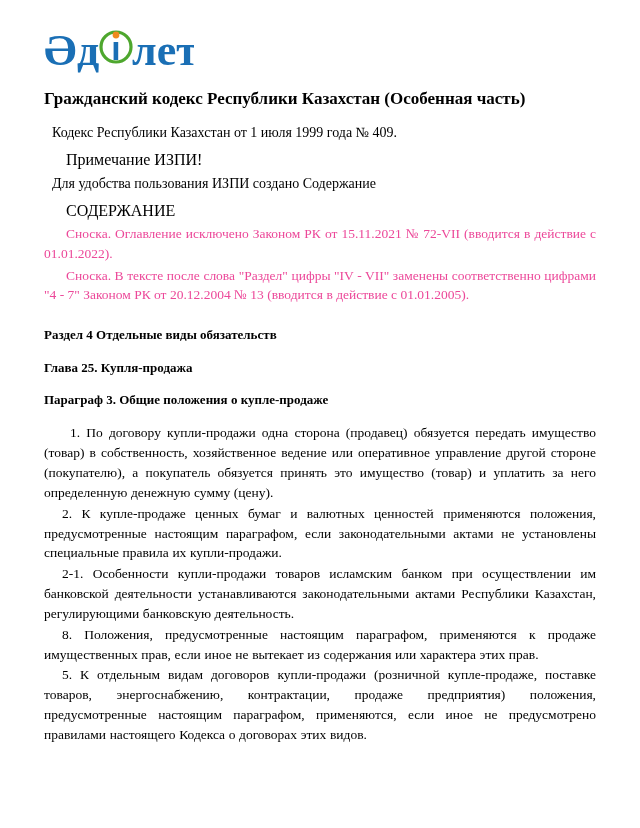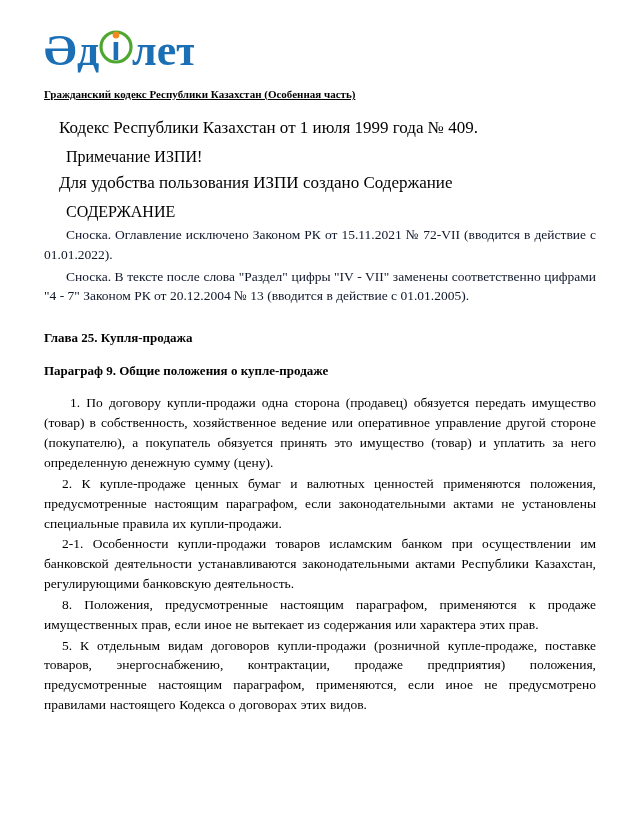--- a/index.html
+++ b/index.html
@@ -27,39 +27,38 @@
     display: flex;
     align-items: center;
     margin-bottom: 8px;
   }
   .logo-svg {
     display: block;
   }
   
   .doc-title {
     font-weight: bold;
-    font-size: 11px;
+    font-size: 17px;
     margin: 10px 0 14px 0;
     line-height: 1.25;
-    text-decoration: underline;
   }
   p.body-text {
-    font-size: 17px;
+    font-size: 14px;
     line-height: 1.42;
-    margin: 0 0 6px 15px;
+    margin: 0 0 6px 8px;
     text-align: justify;
   }
   p.note {
     font-size: 16px;
     line-height: 1.42;
     margin: 0 0 2px 0;
     text-indent: 22px;
   }
   p.red {
-    color: #0f172a;
+    color: #ec4899;
     font-size: 13.5px;
     line-height: 1.45;
     margin: 0 0 2px 0;
     text-indent: 22px;
     text-align: justify;
   }
   p.section-head {
     font-weight: bold;
     font-size: 13px;
     margin: 14px 0 0 0;
@@ -109,22 +108,23 @@
   <p class="body-text">Кодекс Республики Казахстан от 1 июля 1999 года № 409.</p>
   <p class="note">Примечание ИЗПИ!</p>
   <p class="body-text">Для удобства пользования ИЗПИ создано Содержание</p>
   <p class="note">СОДЕРЖАНИЕ</p>
 
   <p class="red">Сноска. Оглавление исключено Законом РК от 15.11.2021 № 72-VII (вводится в действие с 01.01.2022).</p>
   <p class="red">Сноска. В тексте после слова "Раздел" цифры "IV - VII" заменены соответственно цифрами "4 - 7" Законом РК от 20.12.2004 № 13 (вводится в действие с 01.01.2005).</p>
 
   <div class="spacer-sm"></div>
 
+  <p class="section-head">Раздел 4 Отдельные виды обязательств</p>
   <p class="section-head spaced">Глава 25. Купля-продажа</p>
-  <p class="section-head spaced">Параграф 9. Общие положения о купле-продаже</p>
+  <p class="section-head spaced">Параграф 3. Общие положения о купле-продаже</p>
 
   <p class="para first">1. По договору купли-продажи одна сторона (продавец) обязуется передать имущество (товар) в собственность, хозяйственное ведение или оперативное управление другой стороне (покупателю), а покупатель обязуется принять это имущество (товар) и уплатить за него определенную денежную сумму (цену).</p>
   <p class="para tight">2. К купле-продаже ценных бумаг и валютных ценностей применяются положения, предусмотренные настоящим параграфом, если законодательными актами не установлены специальные правила их купли-продажи.</p>
   <p class="para tight">2-1. Особенности купли-продажи товаров исламским банком при осуществлении им банковской деятельности устанавливаются законодательными актами Республики Казахстан, регулирующими банковскую деятельность.</p>
   <p class="para tight">8. Положения, предусмотренные настоящим параграфом, применяются к продаже имущественных прав, если иное не вытекает из содержания или характера этих прав.</p>
   <p class="para tight">5. К отдельным видам договоров купли-продажи (розничной купле-продаже, поставке товаров, энергоснабжению, контрактации, продаже предприятия) положения, предусмотренные настоящим параграфом, применяются, если иное не предусмотрено правилами настоящего Кодекса о договорах этих видов.</p>
 
 </div>
 
 </body></html>

